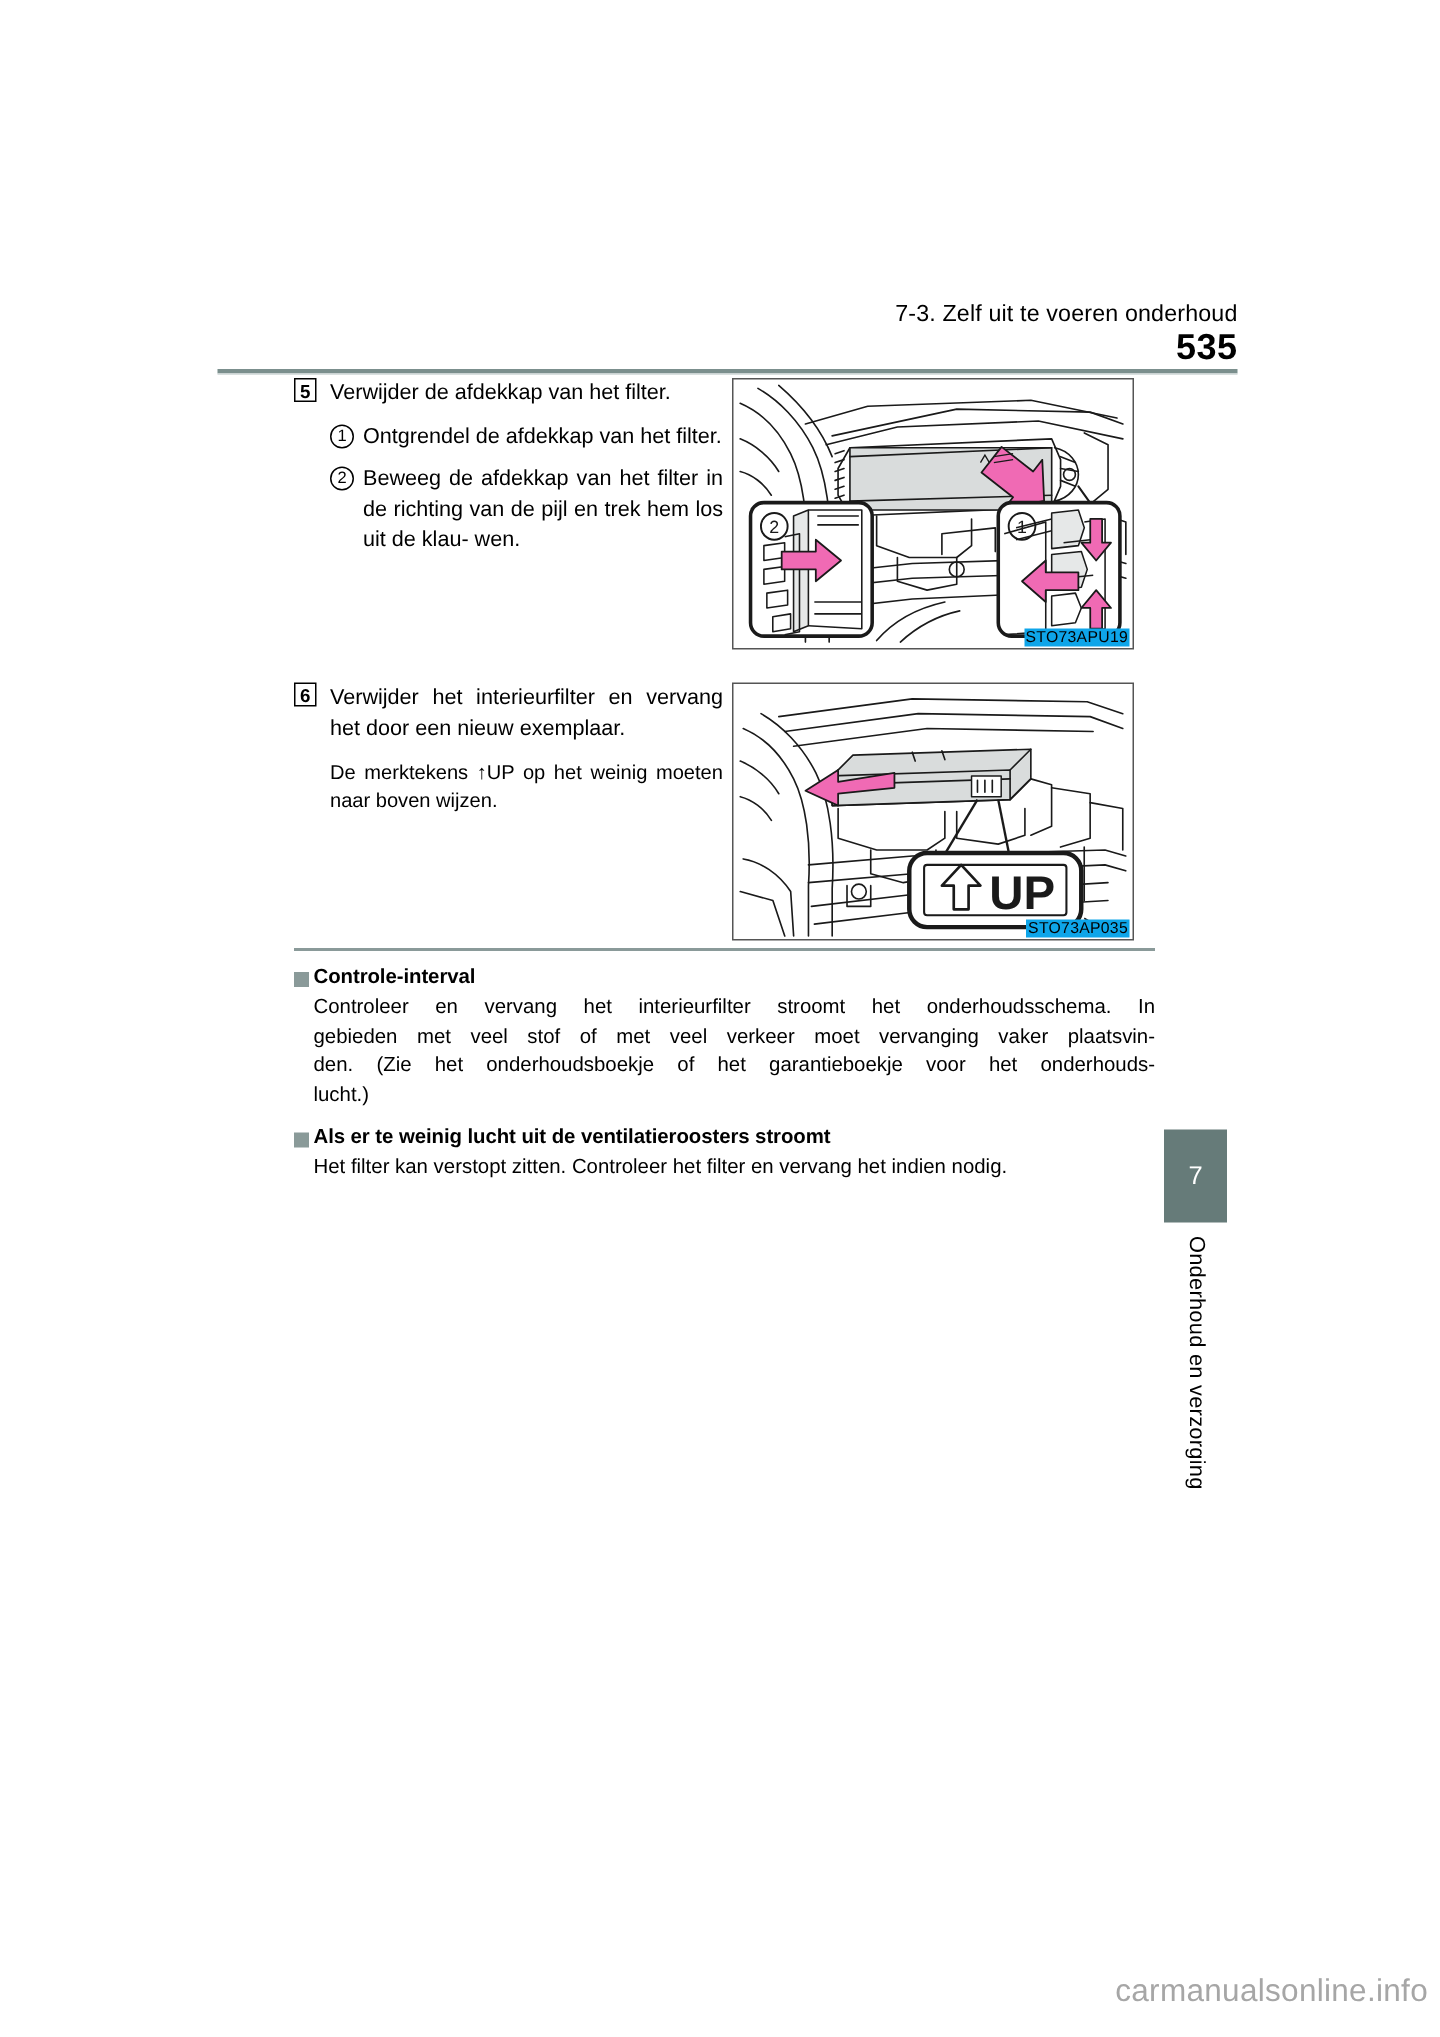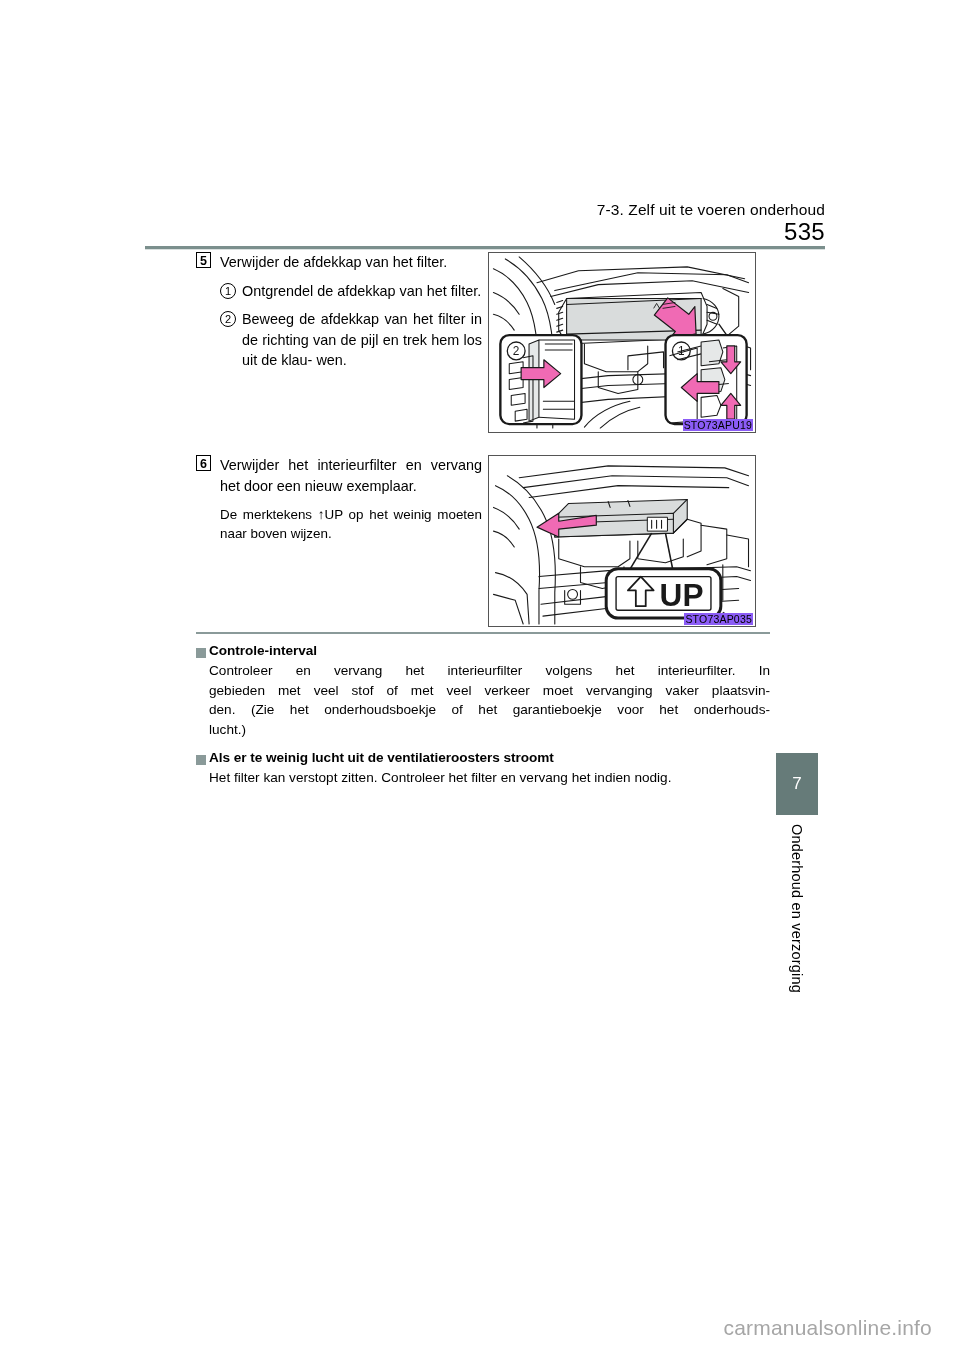--- a/index.html
+++ b/index.html
@@ -28,21 +28,21 @@
     justify-content: flex-end;
     flex-direction: column;
   }
   .header-title {
     font-size: 15.5px;
     letter-spacing: 0.1px;
     padding-bottom: 1px;
   }
   .header-pageno {
     font-size: 24px;
-    font-weight: normal;
+    font-weight: bold;
     margin-left: 26px;
     line-height: 1;
     letter-spacing: 0.3px;
   }
   .header-rule {
     position: absolute;
     left: 145px;
     top: 246px;
     width: 680px;
     height: 3px;
@@ -153,21 +153,21 @@
     background: #fff;
     position: relative;
     box-sizing: border-box;
   }
   .fig-code {
     position: absolute;
     right: 2px;
     bottom: 1px;
     font-size: 10.5px;
     letter-spacing: 0.2px;
-    background: #8b5cf6;
+    background: #0ea5e9;
     padding: 0 1px;
   }
   .fig-svg { display: block; width: 100%; height: 100%; }
 
   
   .notes {
     position: absolute;
     left: 196px;
     top: 632px;
     width: 574px;
@@ -246,20 +246,21 @@
   
   .footer-wm {
     position: absolute;
     left: 0;
     top: 1316px;
     width: 932px;
     text-align: right;
     font-size: 21px;
     color: #a6a6a6;
     letter-spacing: 0.2px;
+    padding-left: 20px;
   }
 </style>
 </head>
 <body>
 
 <div class="page-header">
   <div class="header-title">7-3. Zelf uit te voeren onderhoud</div>
   <div class="header-pageno">535</div>
 </div>
 <div class="header-rule"></div>
@@ -481,21 +482,21 @@
 </div>
 
 <div class="notes">
   <div class="notes-rule"></div>
 
   <div class="note-head">
     <span class="note-bullet"></span>
     <span class="note-head-label">Controle-interval</span>
   </div>
   <div class="note-para">
-    <span class="jline justified">Controleer  en  vervang  het  interieurfilter  volgens  het  interieurfilter.  In</span>
+    <span class="jline justified">Controleer  en  vervang  het  interieurfilter  stroomt  het  onderhoudsschema.  In</span>
     <span class="jline justified">gebieden  met  veel  stof  of  met  veel  verkeer  moet  vervanging  vaker  plaatsvin-</span>
     <span class="jline justified">den.  (Zie  het  onderhoudsboekje  of  het  garantieboekje  voor  het  onderhouds-</span>
     <span class="jline">lucht.)</span>
   </div>
 
   <div class="gap-note"></div>
 
   <div class="note-head">
     <span class="note-bullet"></span>
     <span class="note-head-label">Als er te weinig lucht uit de ventilatieroosters stroomt</span>

